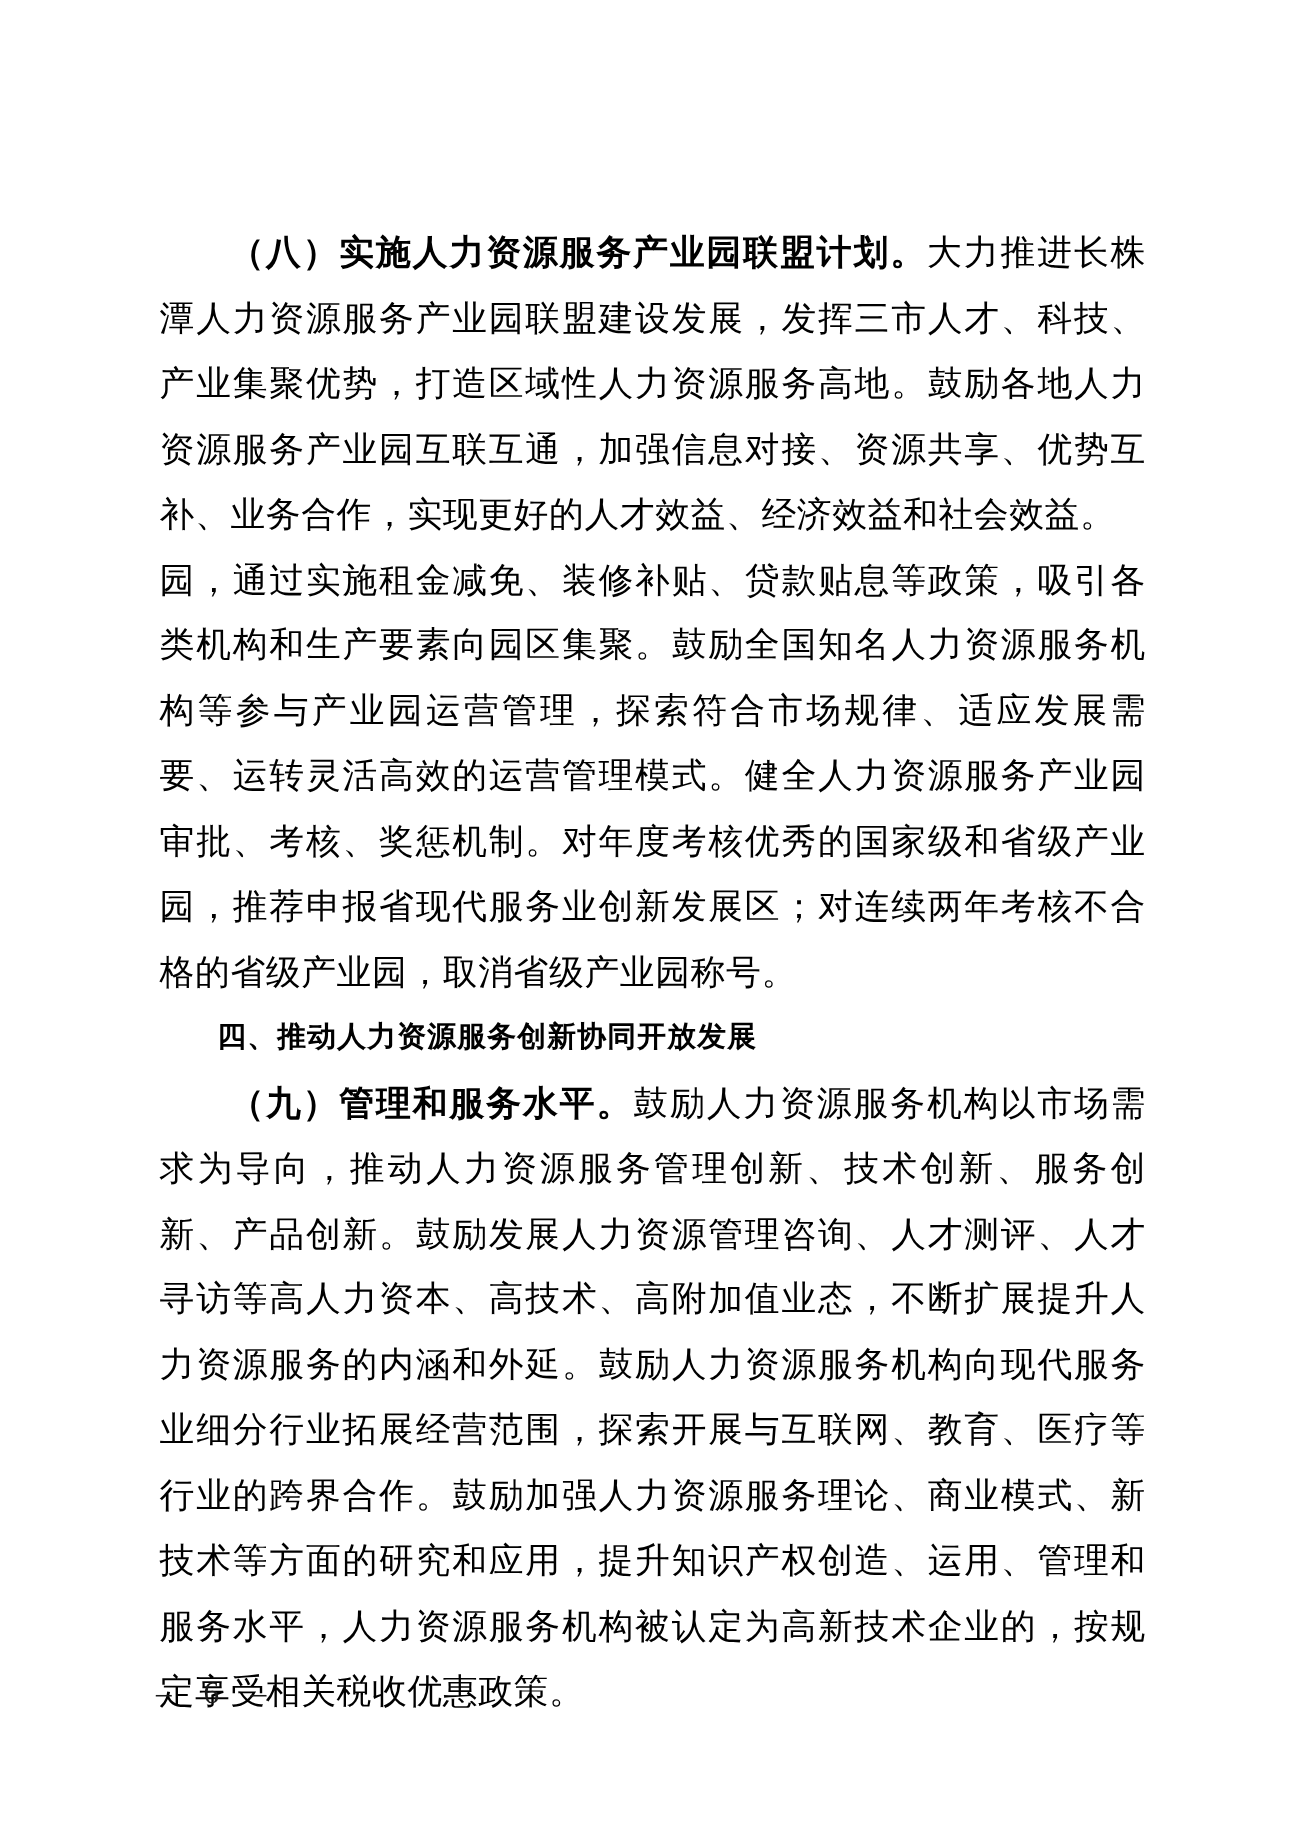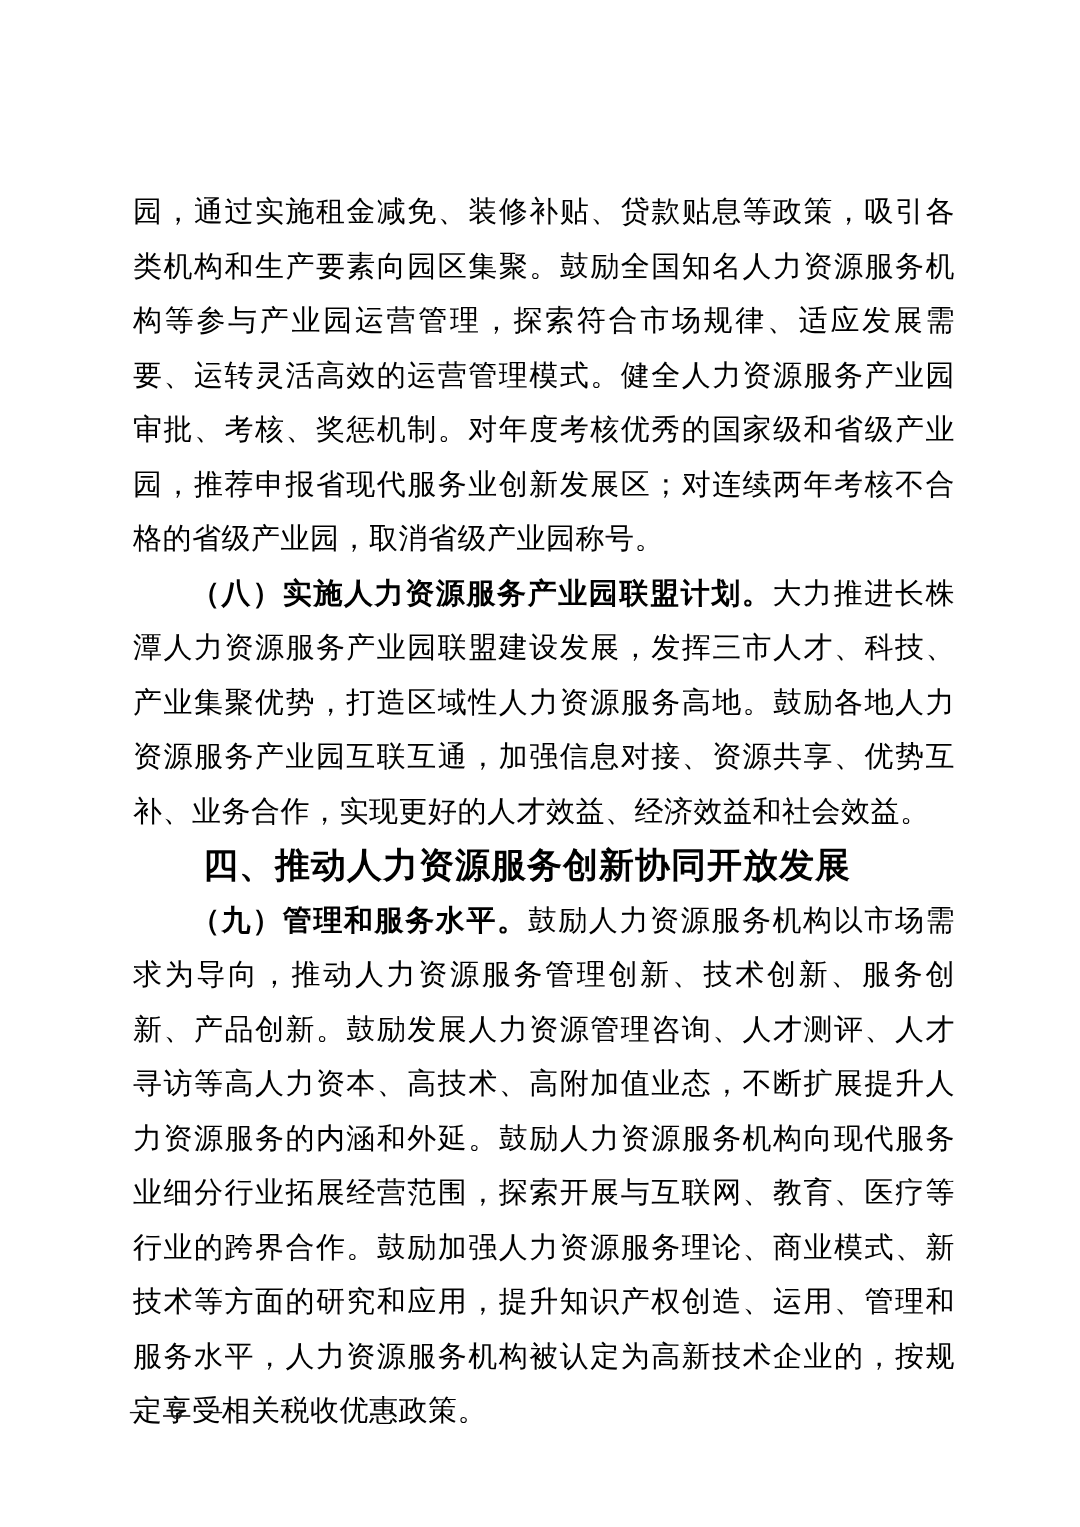--- a/index.html
+++ b/index.html
@@ -35,21 +35,21 @@
   }
   .indent {
     text-indent: 2em;
   }
   .lead {
     font-weight: bold;
   }
   .heading {
     margin: 0;
     padding: 0;
-    font-size: 35px;
+    font-size: 24px;
     line-height: 54.5px;
     font-weight: bold;
     font-family: "Liberation Sans", "DejaVu Sans", sans-serif;
     letter-spacing: 1px;
     text-indent: 2em;
     text-align: left;
   }
   .footer {
     position: absolute;
     left: 130px;
@@ -63,23 +63,23 @@
     color: #1a1a1a;
   }
 </style>
 </head>
 <body>
 
 <div class="page">
 
   <main class="content">
 
+    <p class="para indent"><strong class="lead">（八）实施人力资源服务产业园联盟计划。</strong><span>大力推进长株潭人力资源服务产业园联盟建设发展，发挥三市人才、科技、产业集聚优势，打造区域性人力资源服务高地。鼓励各地人力资源服务产业园互联互通，加强信息对接、资源共享、优势互补、业务合作，实现更好的人才效益、经济效益和社会效益。</span></p>
+
     <p class="para">园，通过实施租金减免、装修补贴、贷款贴息等政策，吸引各类机构和生产要素向园区集聚。鼓励全国知名人力资源服务机构等参与产业园运营管理，探索符合市场规律、适应发展需要、运转灵活高效的运营管理模式。健全人力资源服务产业园审批、考核、奖惩机制。对年度考核优秀的国家级和省级产业园，推荐申报省现代服务业创新发展区；对连续两年考核不合格的省级产业园，取消省级产业园称号。</p>
-
-    <p class="para indent"><strong class="lead">（八）实施人力资源服务产业园联盟计划。</strong><span>大力推进长株潭人力资源服务产业园联盟建设发展，发挥三市人才、科技、产业集聚优势，打造区域性人力资源服务高地。鼓励各地人力资源服务产业园互联互通，加强信息对接、资源共享、优势互补、业务合作，实现更好的人才效益、经济效益和社会效益。</span></p>
 
     <h2 class="heading">四、推动人力资源服务创新协同开放发展</h2>
 
     <p class="para indent"><strong class="lead">（九）管理和服务水平。</strong><span>鼓励人力资源服务机构以市场需求为导向，推动人力资源服务管理创新、技术创新、服务创新、产品创新。鼓励发展人力资源管理咨询、人才测评、人才寻访等高人力资本、高技术、高附加值业态，不断扩展提升人力资源服务的内涵和外延。鼓励人力资源服务机构向现代服务业细分行业拓展经营范围，探索开展与互联网、教育、医疗等行业的跨界合作。鼓励加强人力资源服务理论、商业模式、新技术等方面的研究和应用，提升知识产权创造、运用、管理和服务水平，人力资源服务机构被认定为高新技术企业的，按规定享受相关税收优惠政策。</span></p>
 
   </main>
 
   <footer class="footer">
     <span class="page-number">– 6 –</span>
   </footer>

